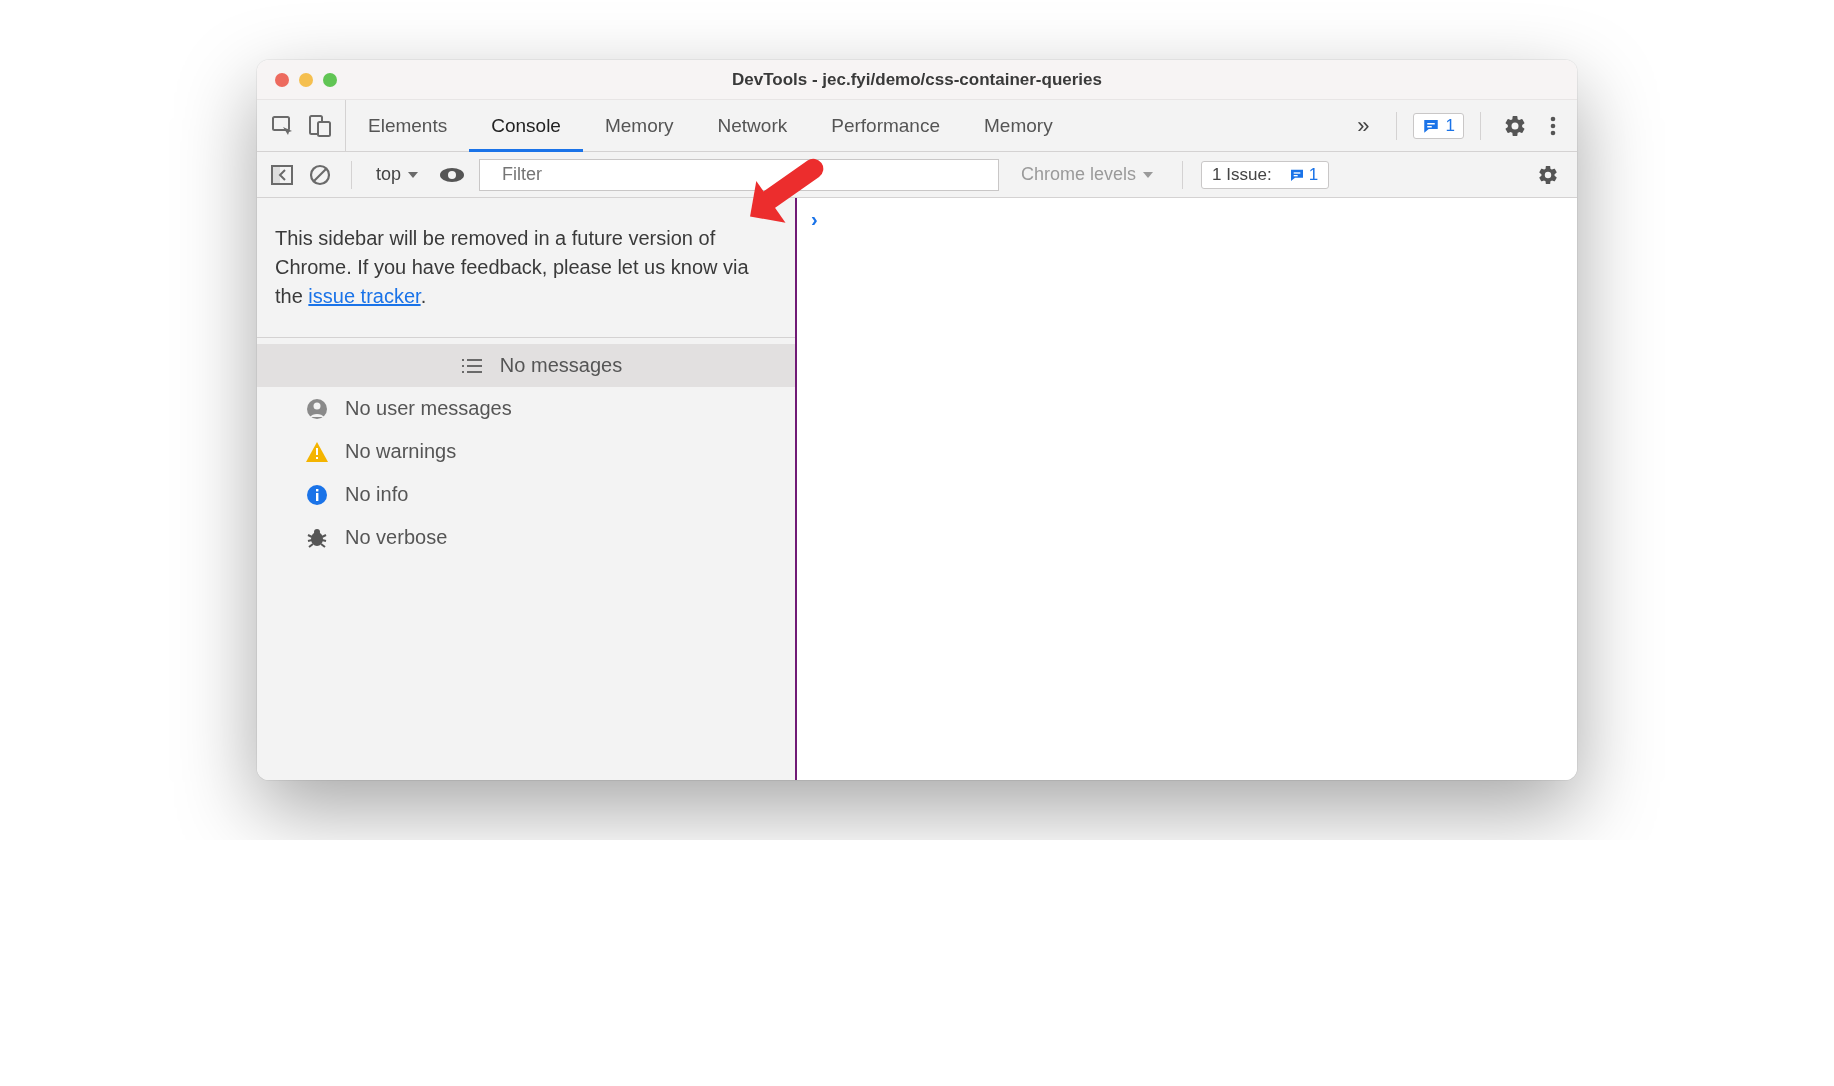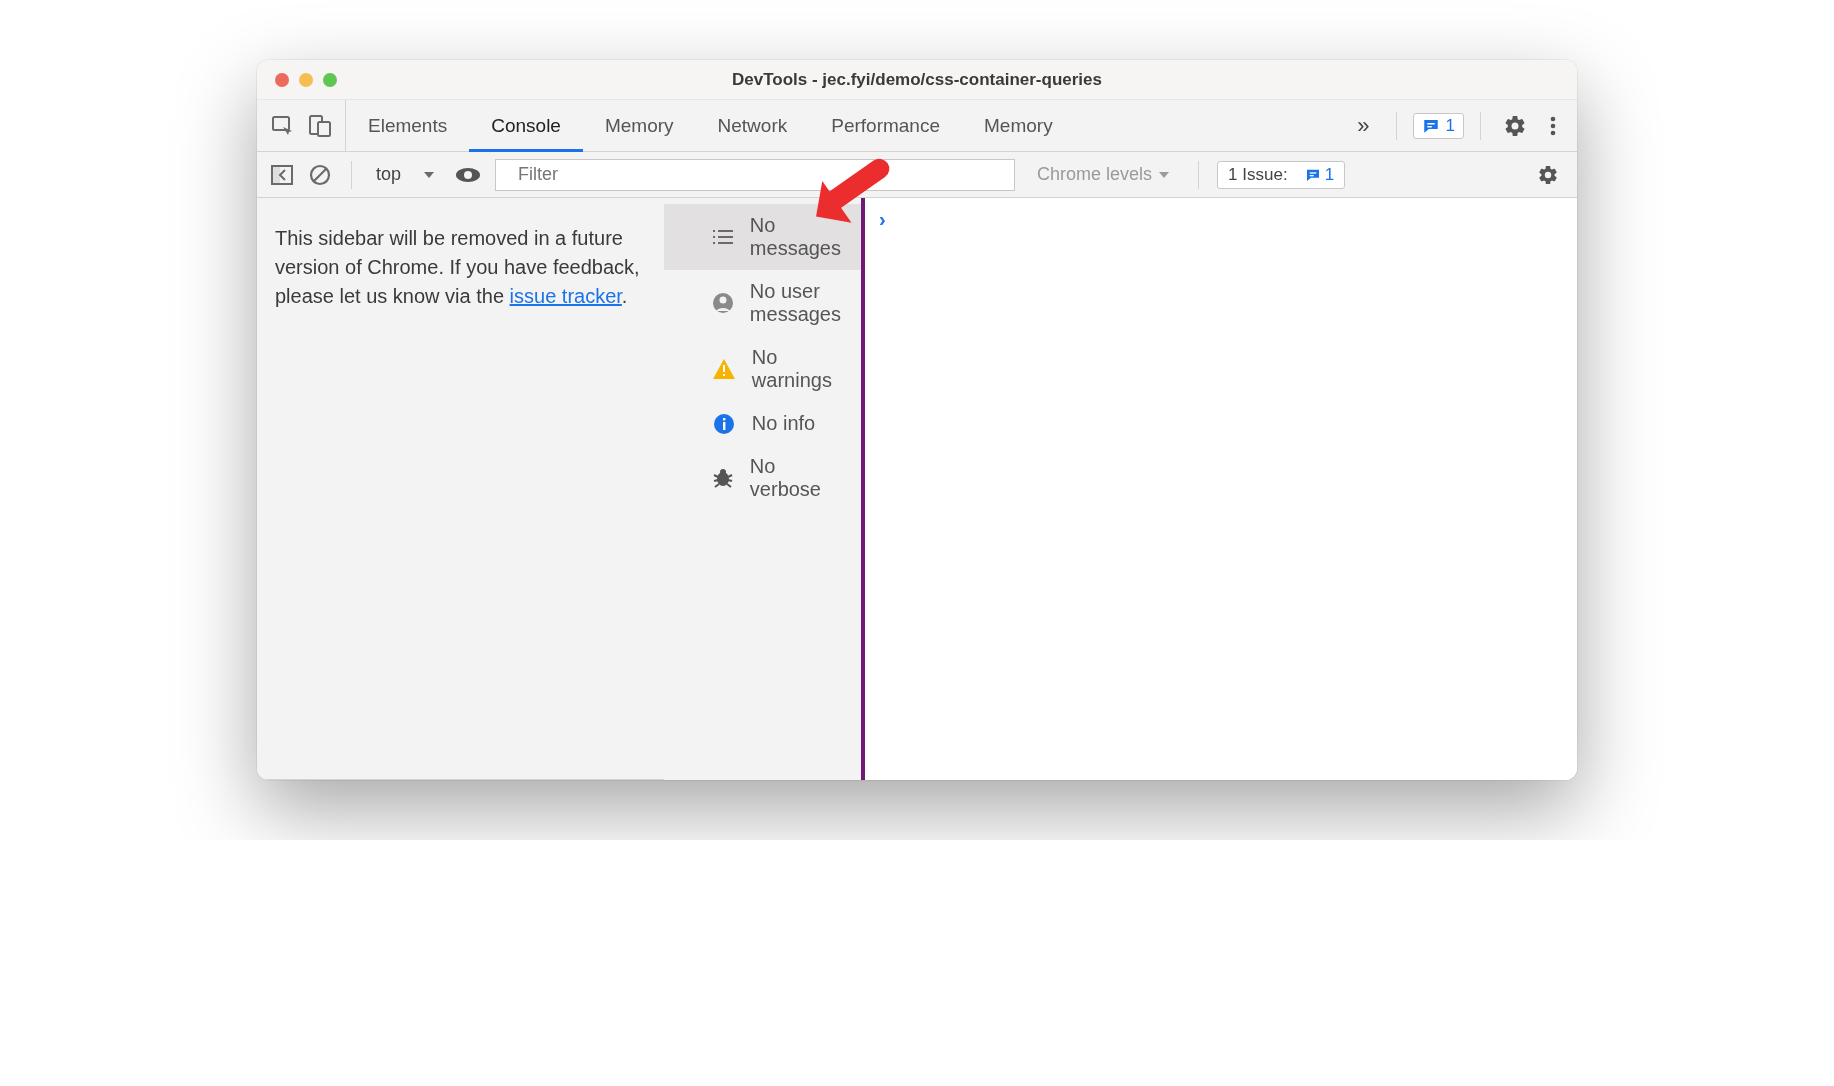--- a/index.html
+++ b/index.html
@@ -121,21 +121,21 @@
 .tb-btn {
   display: flex;
   align-items: center;
   color: #6a6a6a;
   cursor: pointer;
   padding: 2px;
 }
 .context-select {
   display: flex;
   align-items: center;
-  gap: 22px;
+  gap: 6px;
   font-size: 18px;
   color: #444;
   padding: 0 6px;
   cursor: pointer;
 }
 .filter-input {
   flex: 0 0 520px;
   height: 32px;
   border: 1px solid #c9c7c7;
   background: #fff;
@@ -165,25 +165,25 @@
   cursor: pointer;
 }
 .issues-box .count { color: #1a73e8; display: inline-flex; align-items: center; gap: 4px; }
 .spacer { flex: 1; }
 .body {
   flex: 1;
   display: flex;
   min-height: 0;
 }
 .sidebar {
-  width: 608px;
-  border-right: 4px solid #701a75;
+  width: 540px;
+  border-right: 2px solid #701a75;
   background: #f3f3f3;
   display: flex;
-  flex-direction: row;
+  flex-direction: column;
   position: relative;
 }
 .deprecation {
   padding: 26px 18px 26px 18px;
   font-size: 20px;
   color: #3a3a3a;
   line-height: 1.45;
   border-bottom: 1px solid #d4d2d2;
 }
 .deprecation a { color: #1a73e8; text-decoration: underline; }

